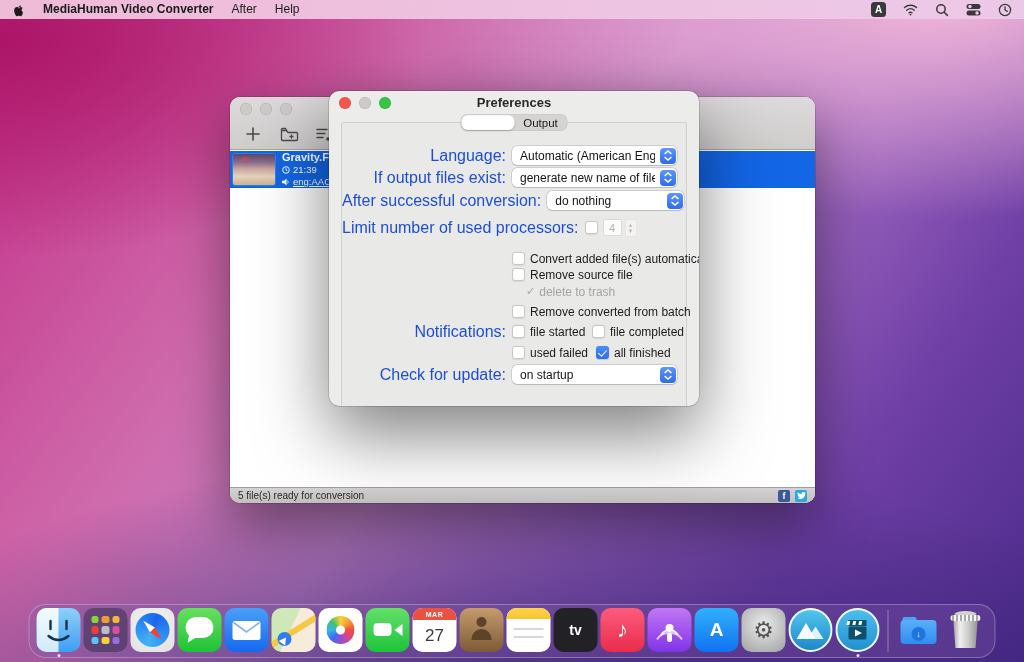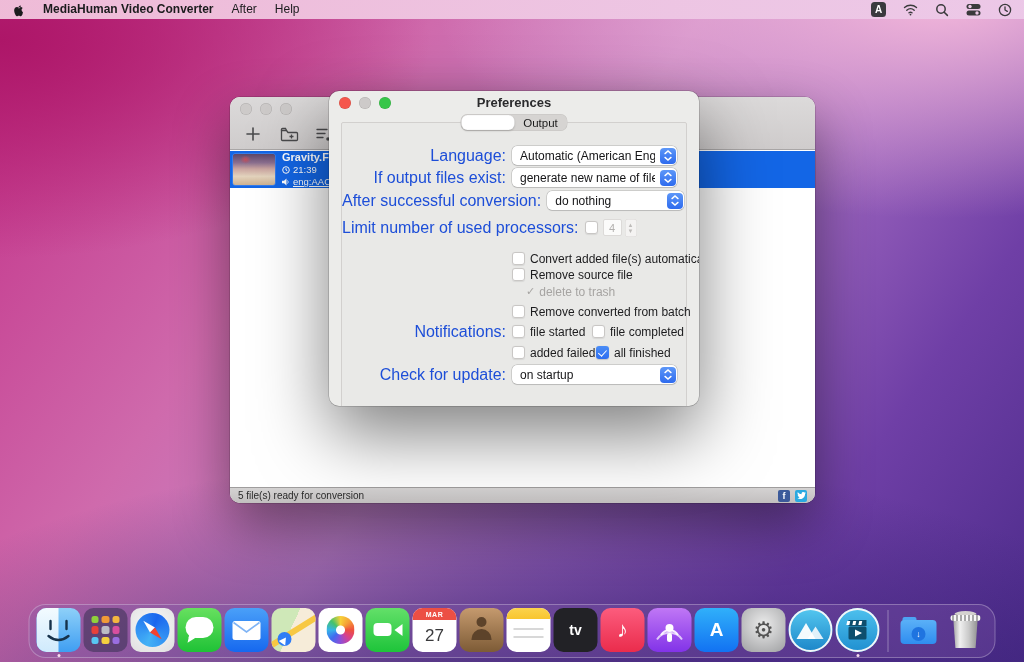--- a/index.html
+++ b/index.html
@@ -405,21 +405,21 @@
         <span class="cbgroup">
           <span class="cb"></span>
           <span class="cblabel">Remove converted from batch</span>
         </span>
       </div>
 
       <div class="frow" style="top:220px;">
         <span class="rlabel"></span>
         <span class="cbgroup" style="width:84px;">
           <span class="cb"></span>
-          <span class="cblabel">added failed</span>
+          <span class="cblabel">used failed</span>
         </span>
         <span class="cbgroup">
           <span class="cb checked"></span>
           <span class="cblabel">all finished</span>
         </span>
       </div>
 
       <div class="frow" style="top:242px;">
         <span class="rlabel">Check for update:</span>
         <span class="popup">

